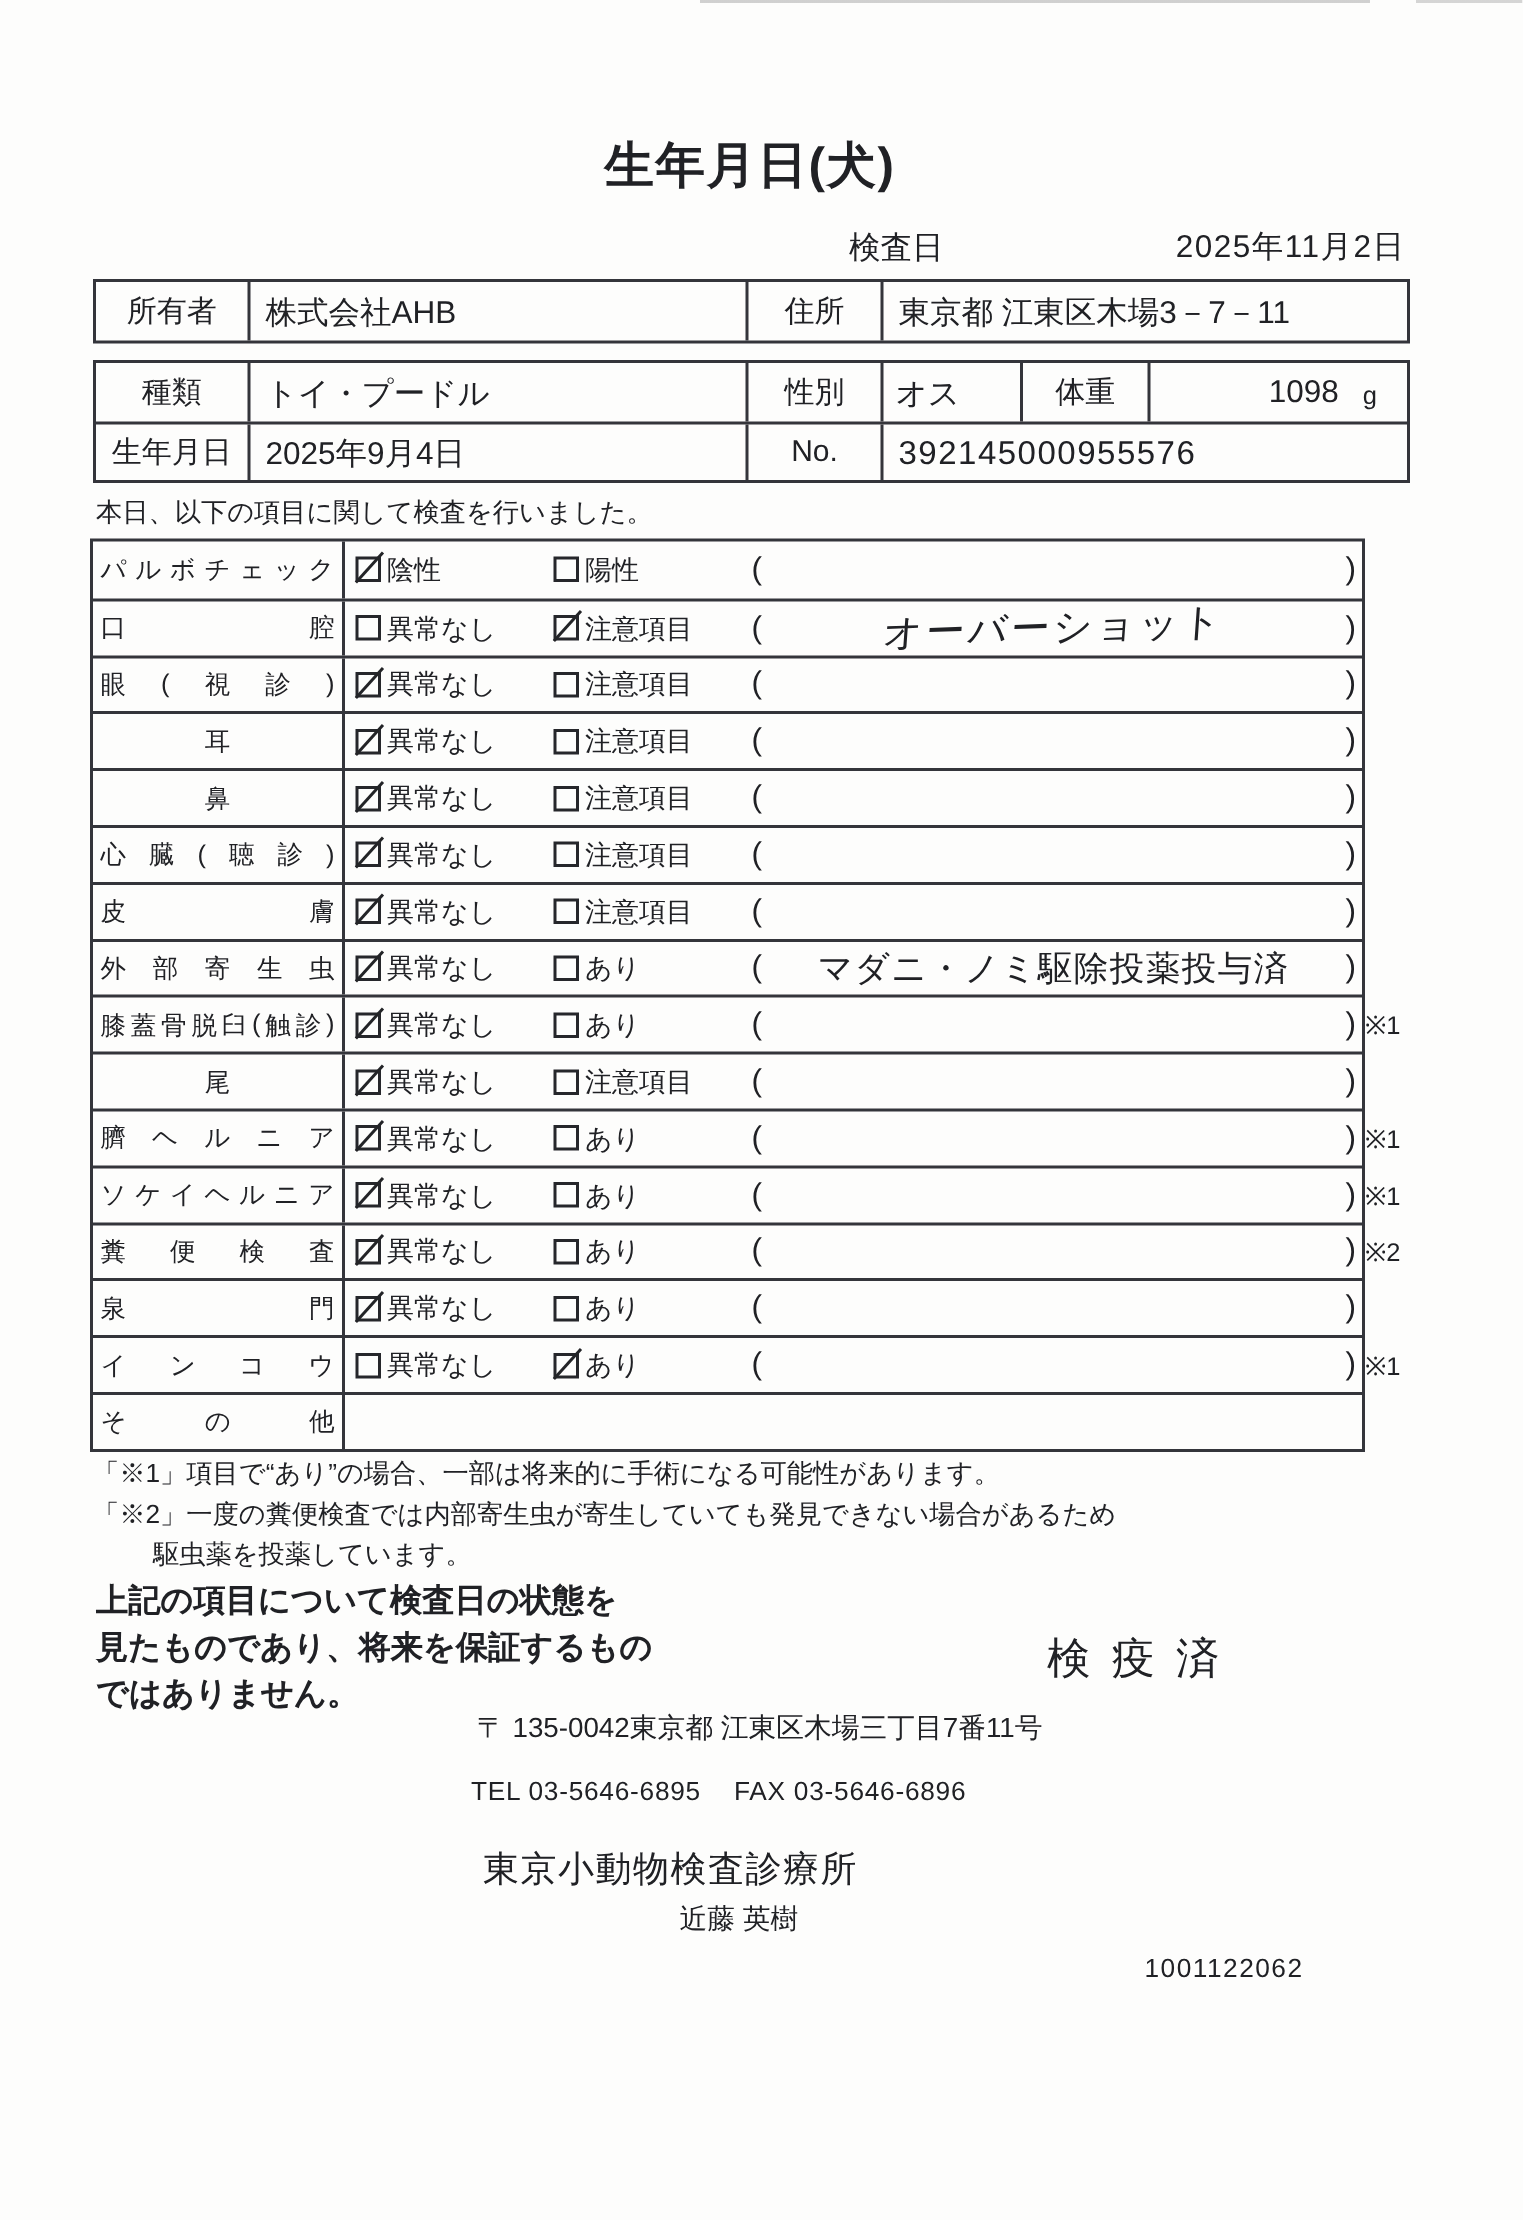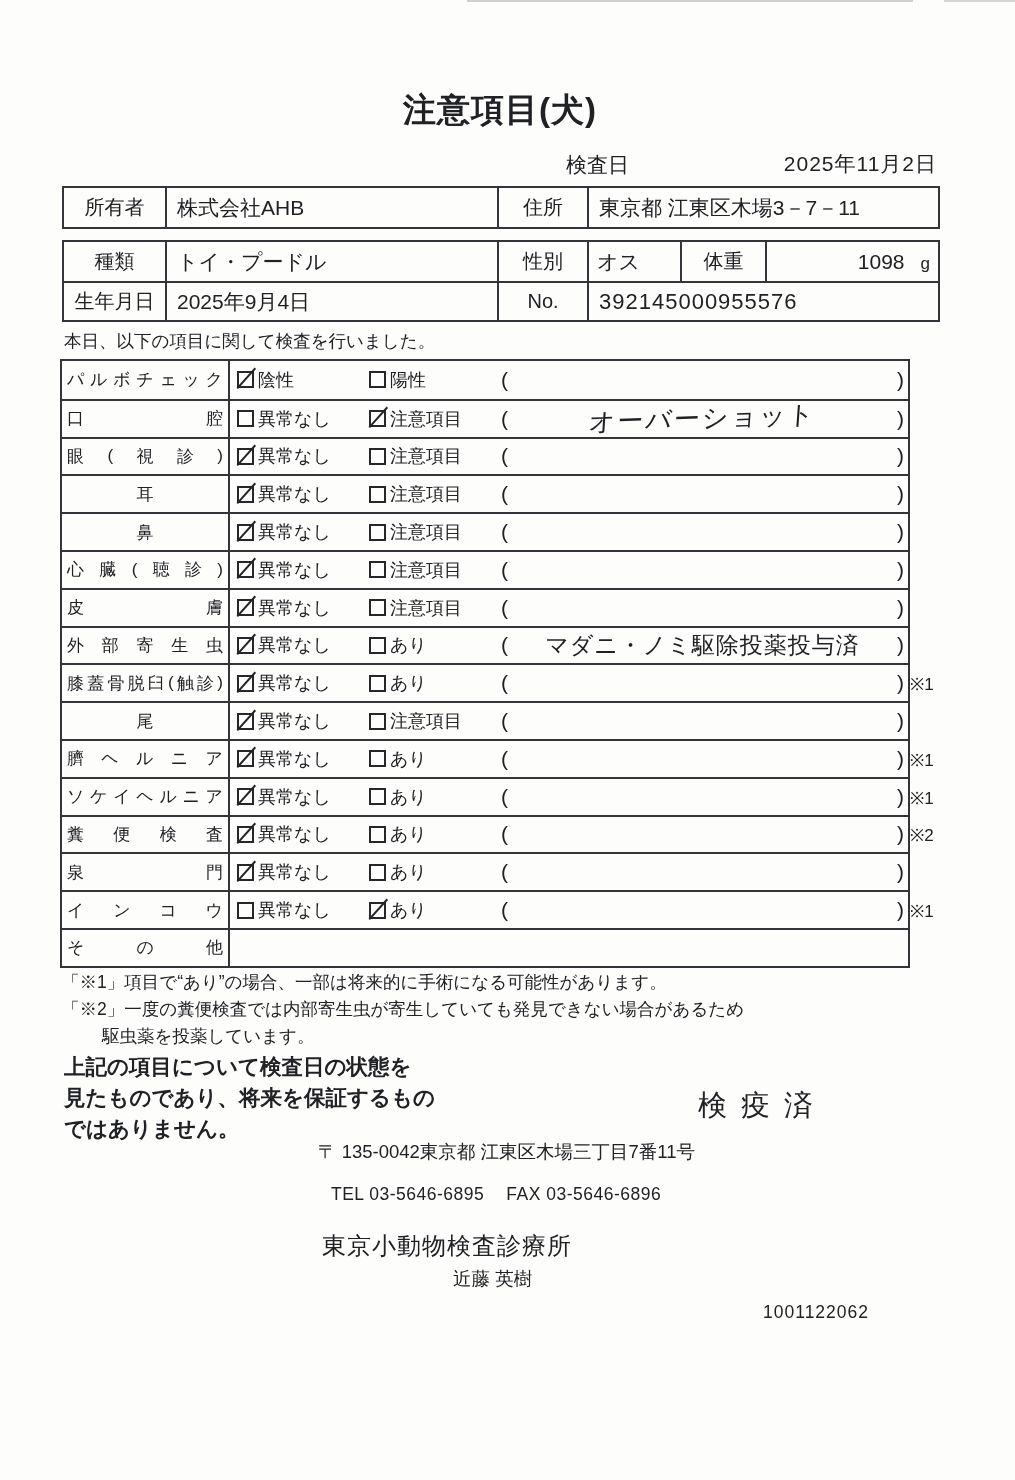--- a/index.html
+++ b/index.html
@@ -24,21 +24,21 @@
   .irow + .irow{border-top:2px solid #34353b;}
   .icell{display:flex;align-items:center;box-sizing:border-box;font-size:21px;}
   .ilabel{justify-content:center;font-size:20px;}
   .br{border-right:2px solid #34353b;}
   .w-103{width:103px;flex:none;}
   .w-332{width:332px;flex:none;padding-left:10px;}
   .w-90{width:90px;flex:none;}
   .w-93{width:93px;flex:none;padding-left:8px;}
   .w-85{width:85px;flex:none;}
   .grow{flex:1;padding-left:10px;border-radius:12px;}
-  .weight-cell{flex:1;justify-content:flex-end;padding-right:8px;gap:16px;}
+  .weight-cell{flex:1;justify-content:flex-end;padding-right:20px;gap:16px;}
   .unit{font-size:17px;padding-top:4px;}
 
   .intro{position:absolute;top:329px;left:64px;font-size:17.5px;}
 
   
   .mtable{position:absolute;top:359px;left:60px;width:850px;border:2px solid #34353b;box-sizing:border-box;}
   .trow{position:relative;display:flex;height:37.8px;box-sizing:border-box;}
   .trow + .trow{border-top:2px solid #34353b;}
   .tlabel{width:168px;flex:none;border-right:2px solid #34353b;box-sizing:border-box;
     padding:0 5px;font-size:17px;display:flex;align-items:center;justify-content:center;}
@@ -57,32 +57,32 @@
     font-size:17px;width:40px;text-align:left;}
 
   .footnotes{position:absolute;top:969px;left:62px;font-size:17.5px;line-height:27px;}
   .fn-indent{padding-left:40px;}
 
   .statement{position:absolute;top:1052px;left:64px;font-size:21.5px;line-height:31px;font-weight:600;}
   .stamp{position:absolute;top:1086px;left:698px;font-size:29px;letter-spacing:14px;font-weight:500;}
 
   .addr{position:absolute;top:1139px;left:318px;font-size:18.5px;}
   .addr .postal{}
-  .telfax{position:absolute;top:1184px;left:331px;font-size:17.5px;letter-spacing:.5px;}
+  .telfax{position:absolute;top:1184px;left:314px;font-size:17.5px;letter-spacing:.5px;}
   .telfax .tel{margin-right:22px;}
   .clinic-name{position:absolute;top:1230px;left:322px;font-size:24px;letter-spacing:1px;font-weight:500;}
   .vet-name{position:absolute;top:1266px;left:453px;font-size:18.5px;}
   .serial{position:absolute;top:1302px;left:763px;font-size:17.5px;letter-spacing:1px;}
 </style>
 </head>
 <body>
 
 <div class="scan-edge"></div>
 
-<div class="title">注意項目(犬)</div>
+<div class="title">生年月日(犬)</div>
 
 <div class="insp-date-label">検査日</div>
 <div class="insp-date-value">2025年11月2日</div>
 
 <div class="itable" style="top:186px;">
   <div class="irow">
     <div class="icell ilabel br w-103">所有者</div>
     <div class="icell br w-332">株式会社AHB</div>
     <div class="icell ilabel br w-90">住所</div>
     <div class="icell grow">東京都 江東区木場3－7－11</div>

